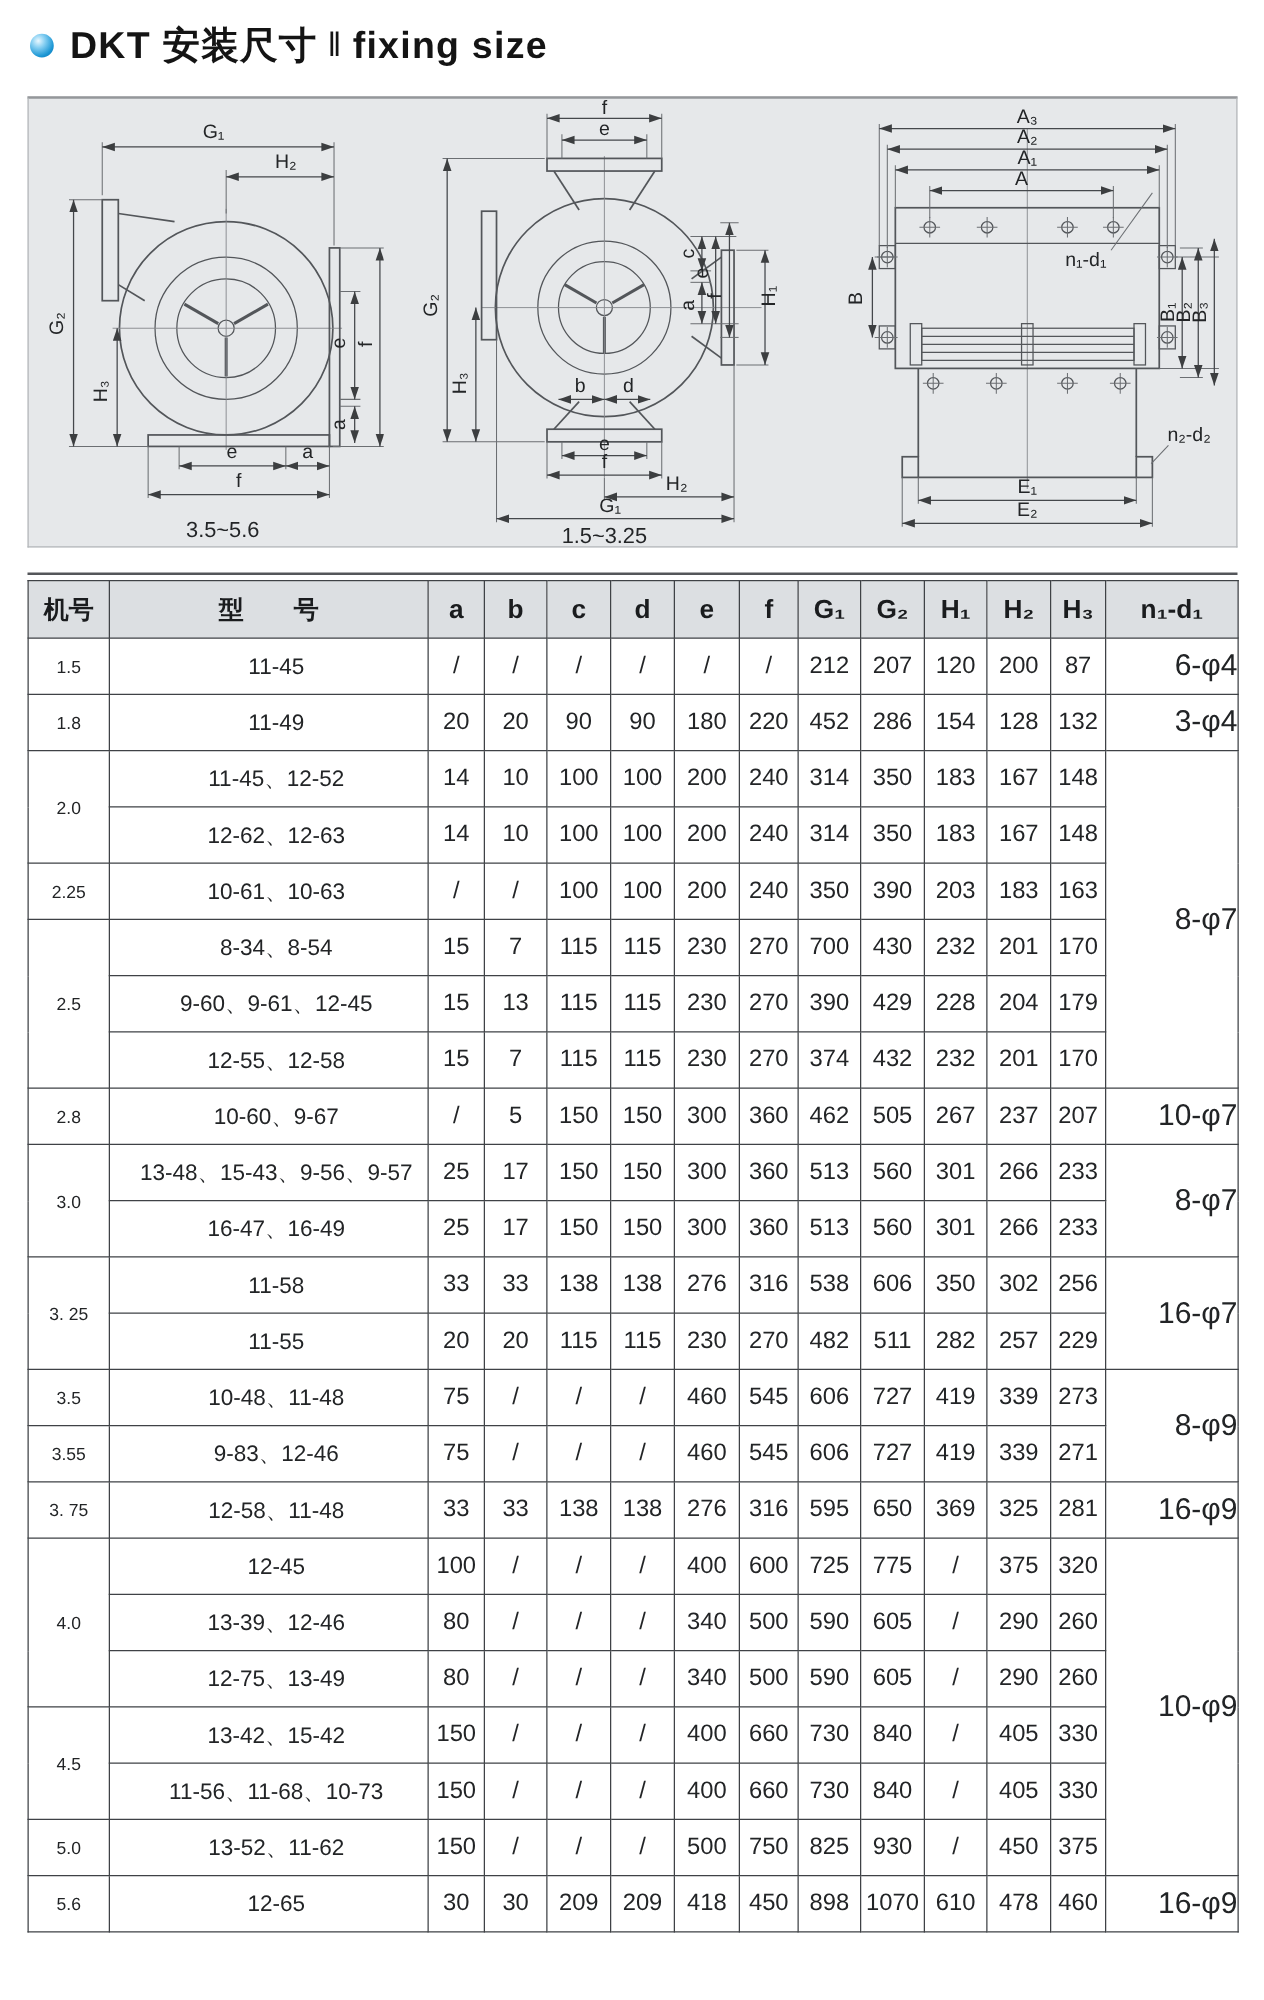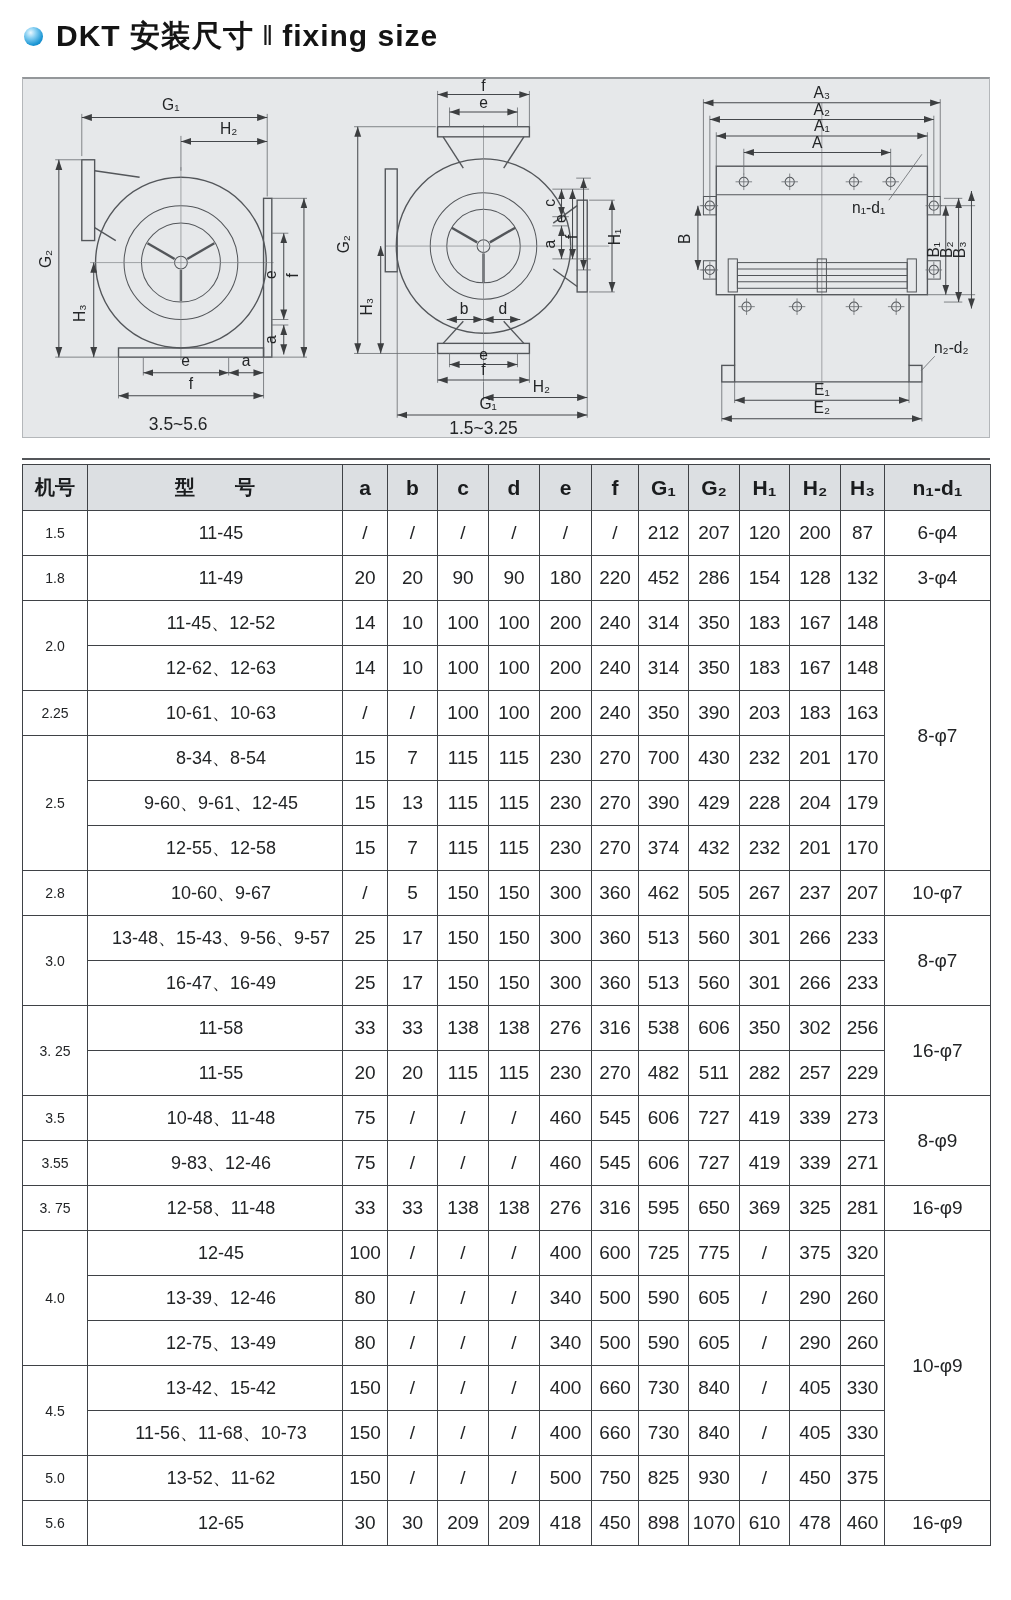--- a/index.html
+++ b/index.html
@@ -28,21 +28,21 @@
 
   
   .table-topline{height:2px;background:#54565a;margin:20px 0 4px 0;}
   table{border-collapse:collapse;table-layout:fixed;width:968px;border:1px solid #404040;}
   th,td{border:1px solid #3f4246;text-align:center;overflow:hidden;padding:0;}
   th{height:45px;background:#dcdfe2;font-size:21px;font-weight:bold;color:#1a1c1e;}
   th.zh{font-size:20px;}
   td{height:44px;font-size:19px;color:#222426;}
   td.col-model{text-align:center;padding-left:12px;font-size:18px;white-space:nowrap;}
   td.col-size{font-size:14px;}
-  td.col-nd{font-size:19px;}
+  td.col-nd{font-size:24px;text-align:right;}
 </style>
 </head>
 <body>
 
 <div class="content">
 
   <div class="title-row">
     <span class="dot"></span>
     <h1><span>DKT 安装尺寸</span><span class="sep">‖</span><span>fixing size</span></h1>
   </div>

